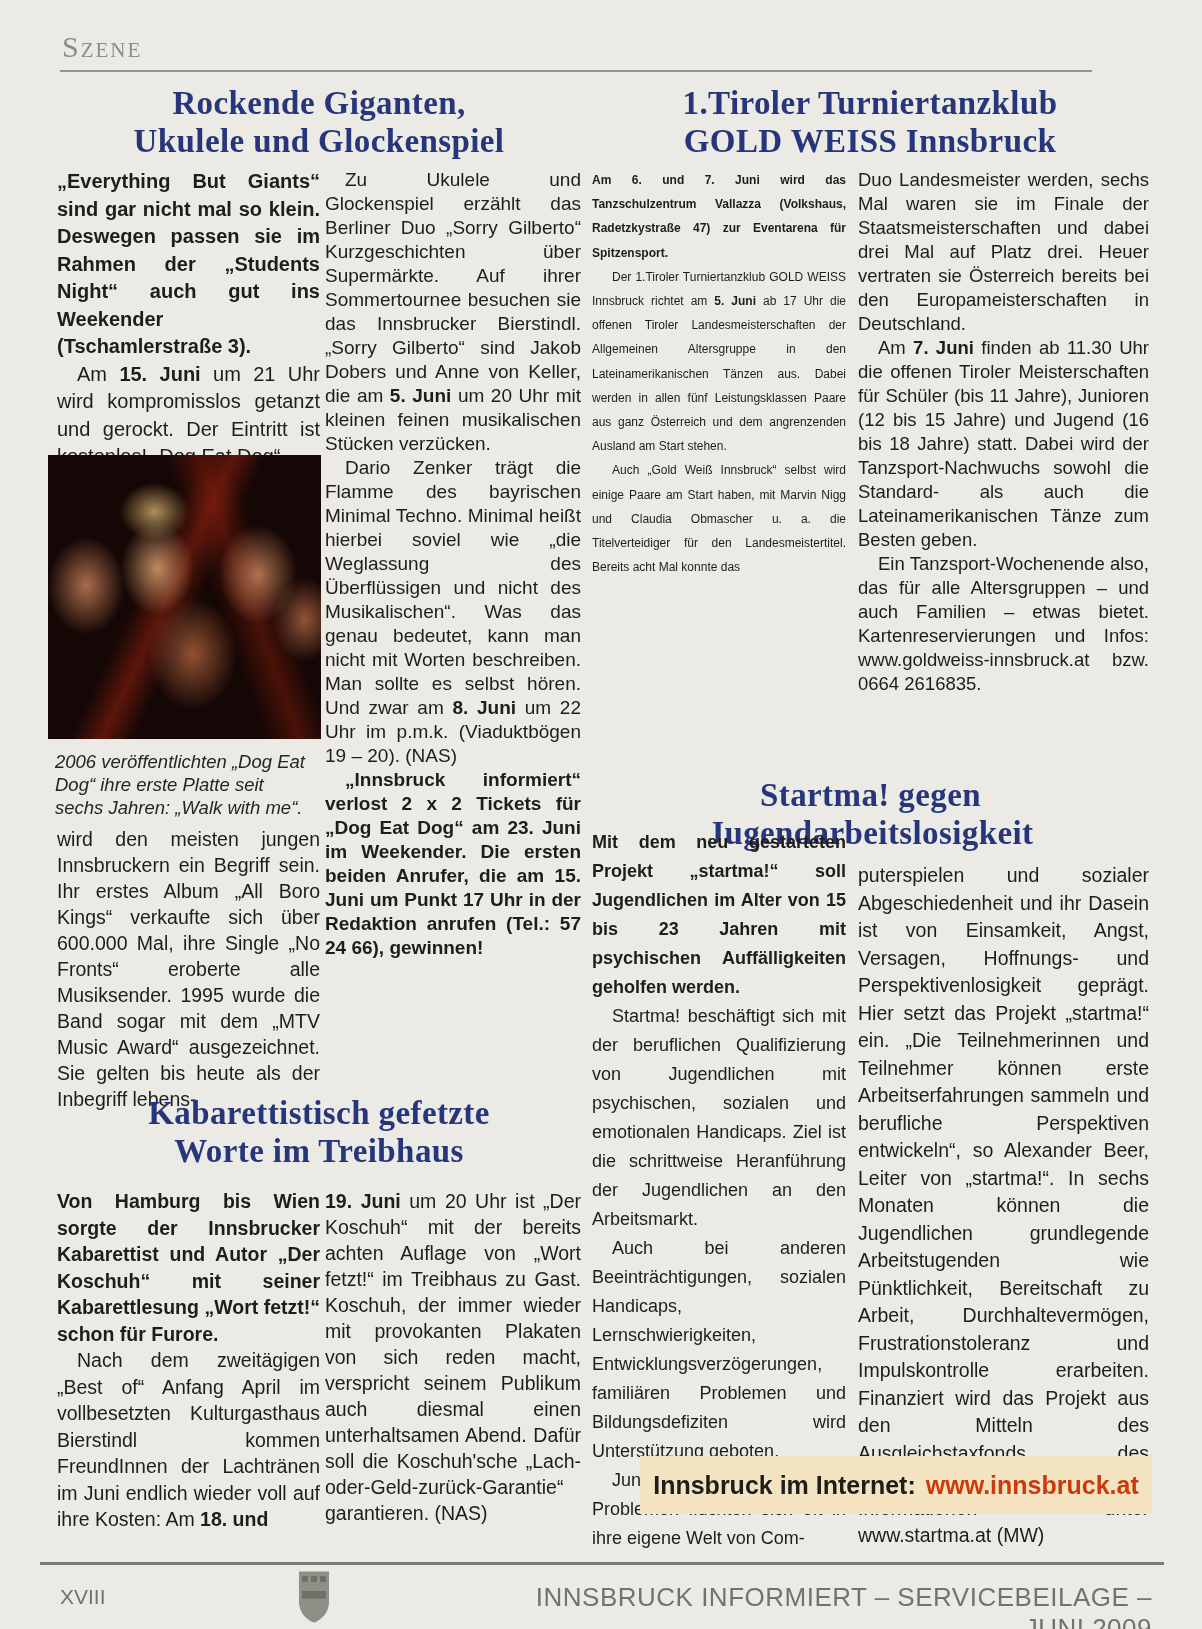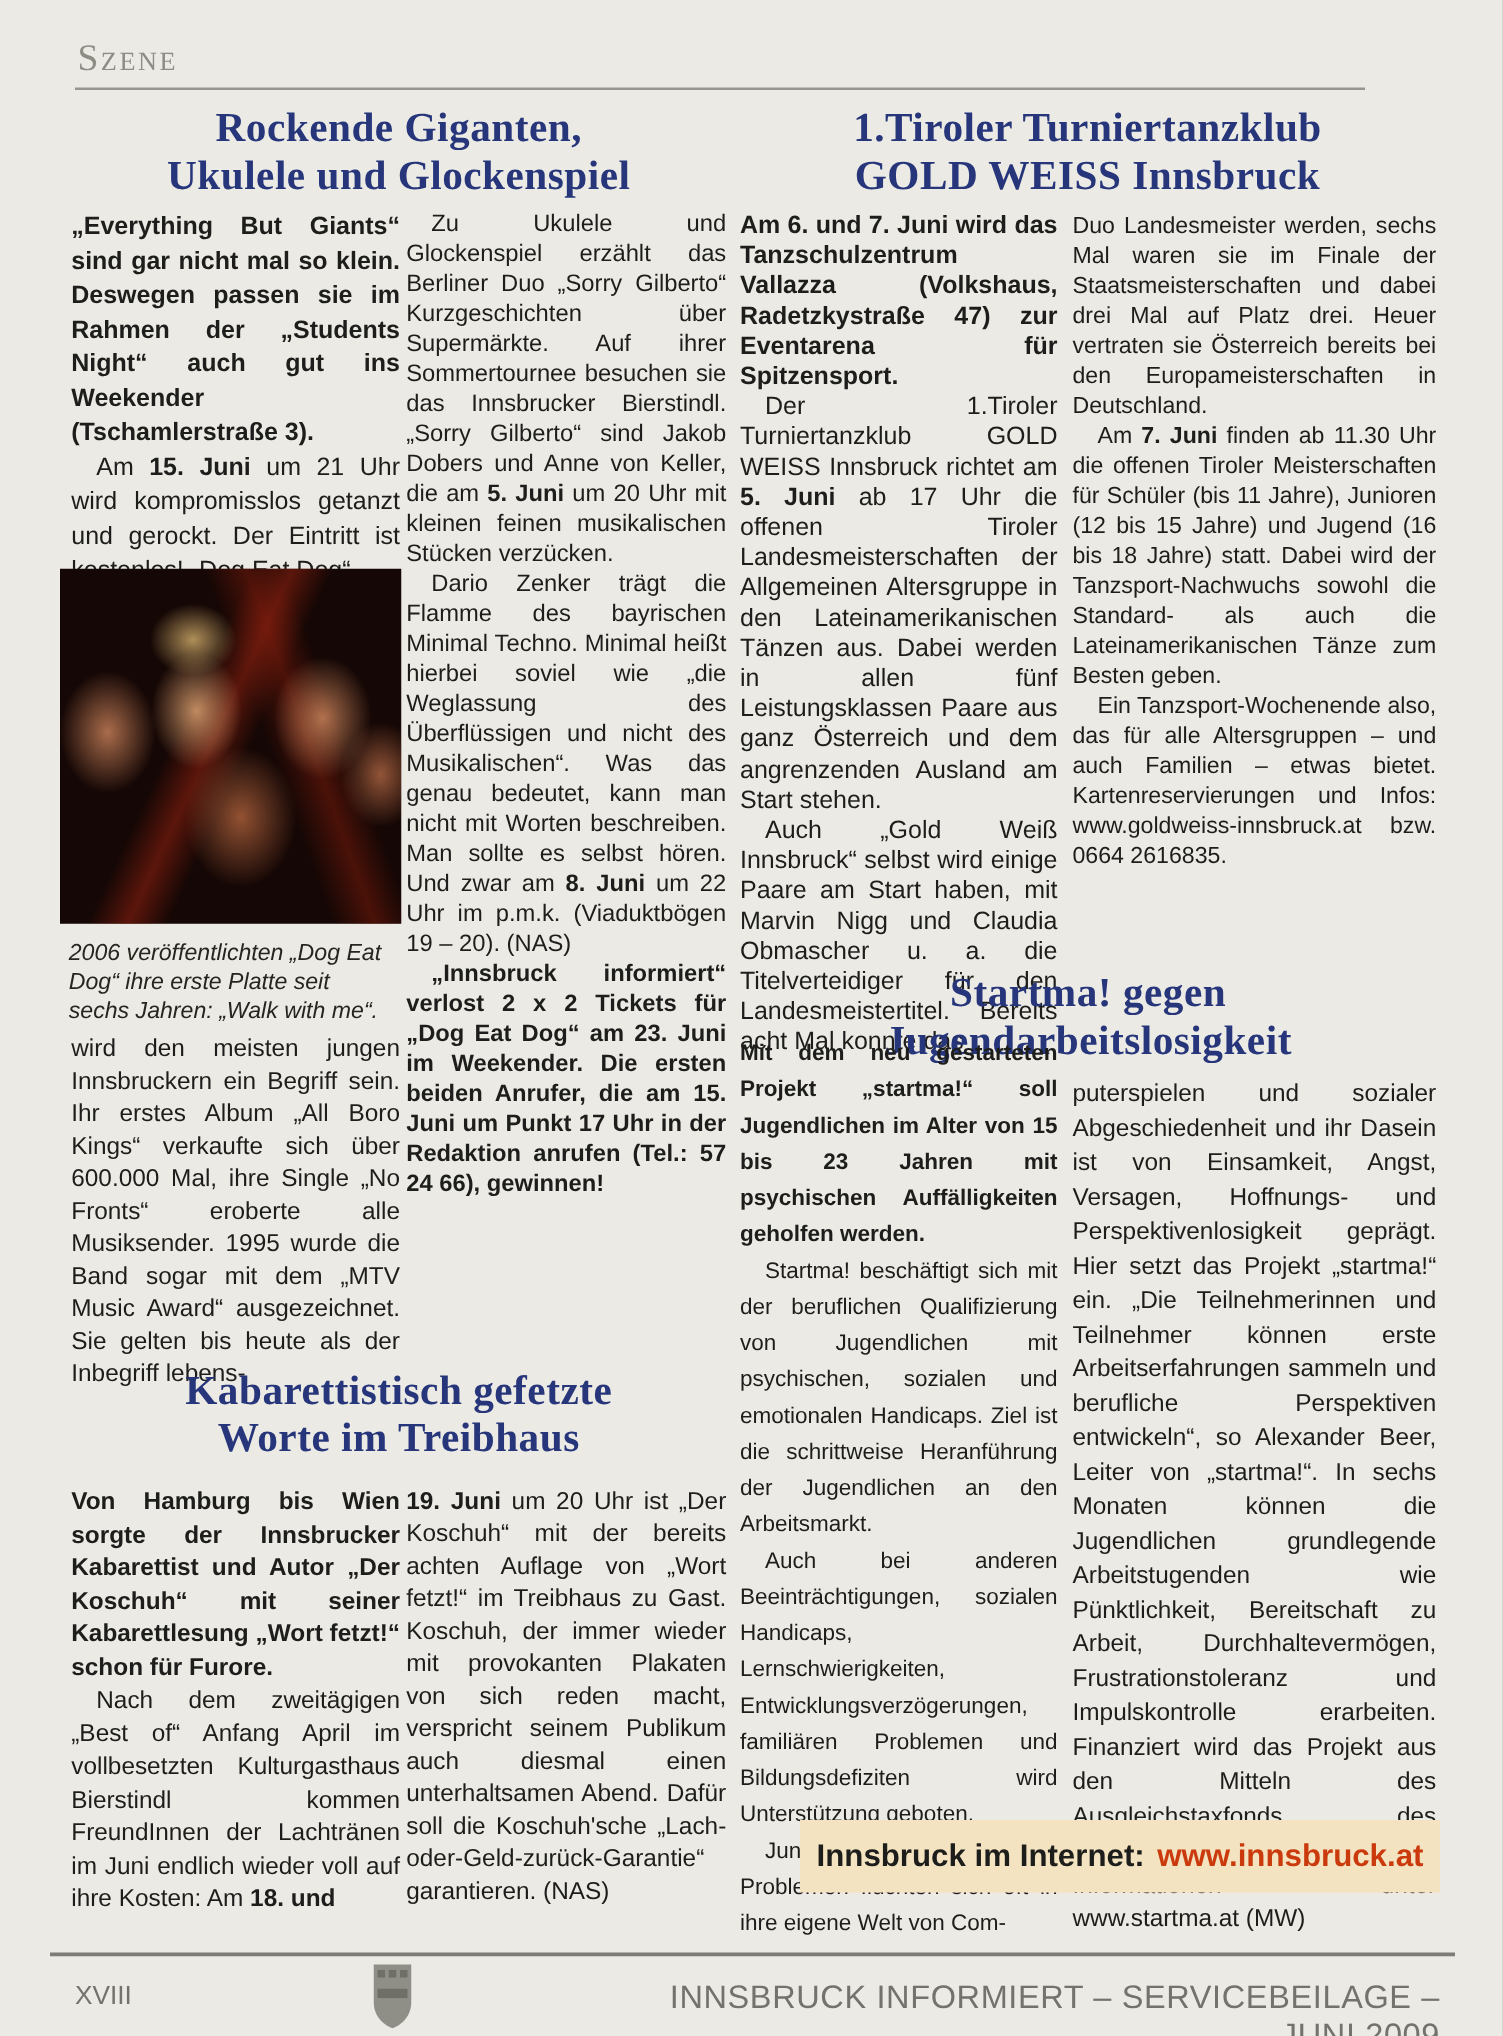--- a/index.html
+++ b/index.html
@@ -64,21 +64,21 @@
     <p class="ind"><span>Zu Ukulele und Glockenspiel erzählt das Berliner Duo „Sorry Gilberto“ Kurzgeschichten über Supermärkte. Auf ihrer Sommertournee besuchen sie das Innsbrucker Bierstindl. „Sorry Gilberto“ sind Jakob Dobers und Anne von Keller, die am </span><span class="b">5. Juni</span><span> um 20 Uhr mit kleinen feinen musikalischen Stücken verzücken.</span></p>
     <p class="ind"><span>Dario Zenker trägt die Flamme des bayrischen Minimal Techno. Minimal heißt hierbei soviel wie „die Weglassung des Überflüssigen und nicht des Musikalischen“. Was das genau bedeutet, kann man nicht mit Worten beschreiben. Man sollte es selbst hören. Und zwar am </span><span class="b">8. Juni</span><span> um 22 Uhr im p.m.k. (Viaduktbögen 19 – 20). (NAS)</span></p>
     <p class="ind b">„Innsbruck informiert“ verlost 2 x 2 Tickets für „Dog Eat Dog“ am 23. Juni im Weekender. Die ersten beiden Anrufer, die am 15. Juni um Punkt 17 Uhr in der Redaktion anrufen (Tel.: 57 24 66), gewinnen!</p>
   </div>
 
   <div class="abs headline h1l" style="left:590px;top:84px;width:560px;">
     <div>1.Tiroler Turniertanzklub</div>
     <div>GOLD WEISS Innsbruck</div>
   </div>
 
-  <div class="abs body" style="left:592px;top:168px;width:254px;font-size:20px;line-height:24.2px;">
+  <div class="abs body" style="left:592px;top:168px;width:254px;font-size:12px;line-height:24.2px;">
     <p class="lead">Am 6. und 7. Juni wird das Tanzschulzentrum Vallazza (Volkshaus, Radetzkystraße 47) zur Eventarena für Spitzensport.</p>
     <p class="ind"><span>Der 1.Tiroler Turniertanzklub GOLD WEISS Innsbruck richtet am </span><span class="b">5. Juni</span><span> ab 17 Uhr die offenen Tiroler Landesmeisterschaften der Allgemeinen Altersgruppe in den Lateinamerikanischen Tänzen aus. Dabei werden in allen fünf Leistungsklassen Paare aus ganz Österreich und dem angrenzenden Ausland am Start stehen.</span></p>
     <p class="ind">Auch „Gold Weiß Innsbruck“ selbst wird einige Paare am Start haben, mit Marvin Nigg und Claudia Obmascher u. a. die Titelverteidiger für den Landesmeistertitel. Bereits acht Mal konnte das</p>
   </div>
 
   <div class="abs body" style="left:858px;top:168px;width:291px;font-size:18.5px;line-height:24px;">
     <p>Duo Landesmeister werden, sechs Mal waren sie im Finale der Staatsmeisterschaften und dabei drei Mal auf Platz drei. Heuer vertraten sie Österreich bereits bei den Europameisterschaften in Deutschland.</p>
     <p class="ind"><span>Am </span><span class="b">7. Juni</span><span> finden ab 11.30 Uhr die offenen Tiroler Meisterschaften für Schüler (bis 11 Jahre), Junioren (12 bis 15 Jahre) und Jugend (16 bis 18 Jahre) statt. Dabei wird der Tanzsport-Nachwuchs sowohl die Standard- als auch die Lateinamerikanischen Tänze zum Besten geben.</span></p>
     <p class="ind">Ein Tanzsport-Wochenende also, das für alle Altersgruppen – und auch Familien – etwas bietet. Kartenreservierungen und Infos: www.goldweiss-innsbruck.at bzw. 0664 2616835.</p>
   </div>

